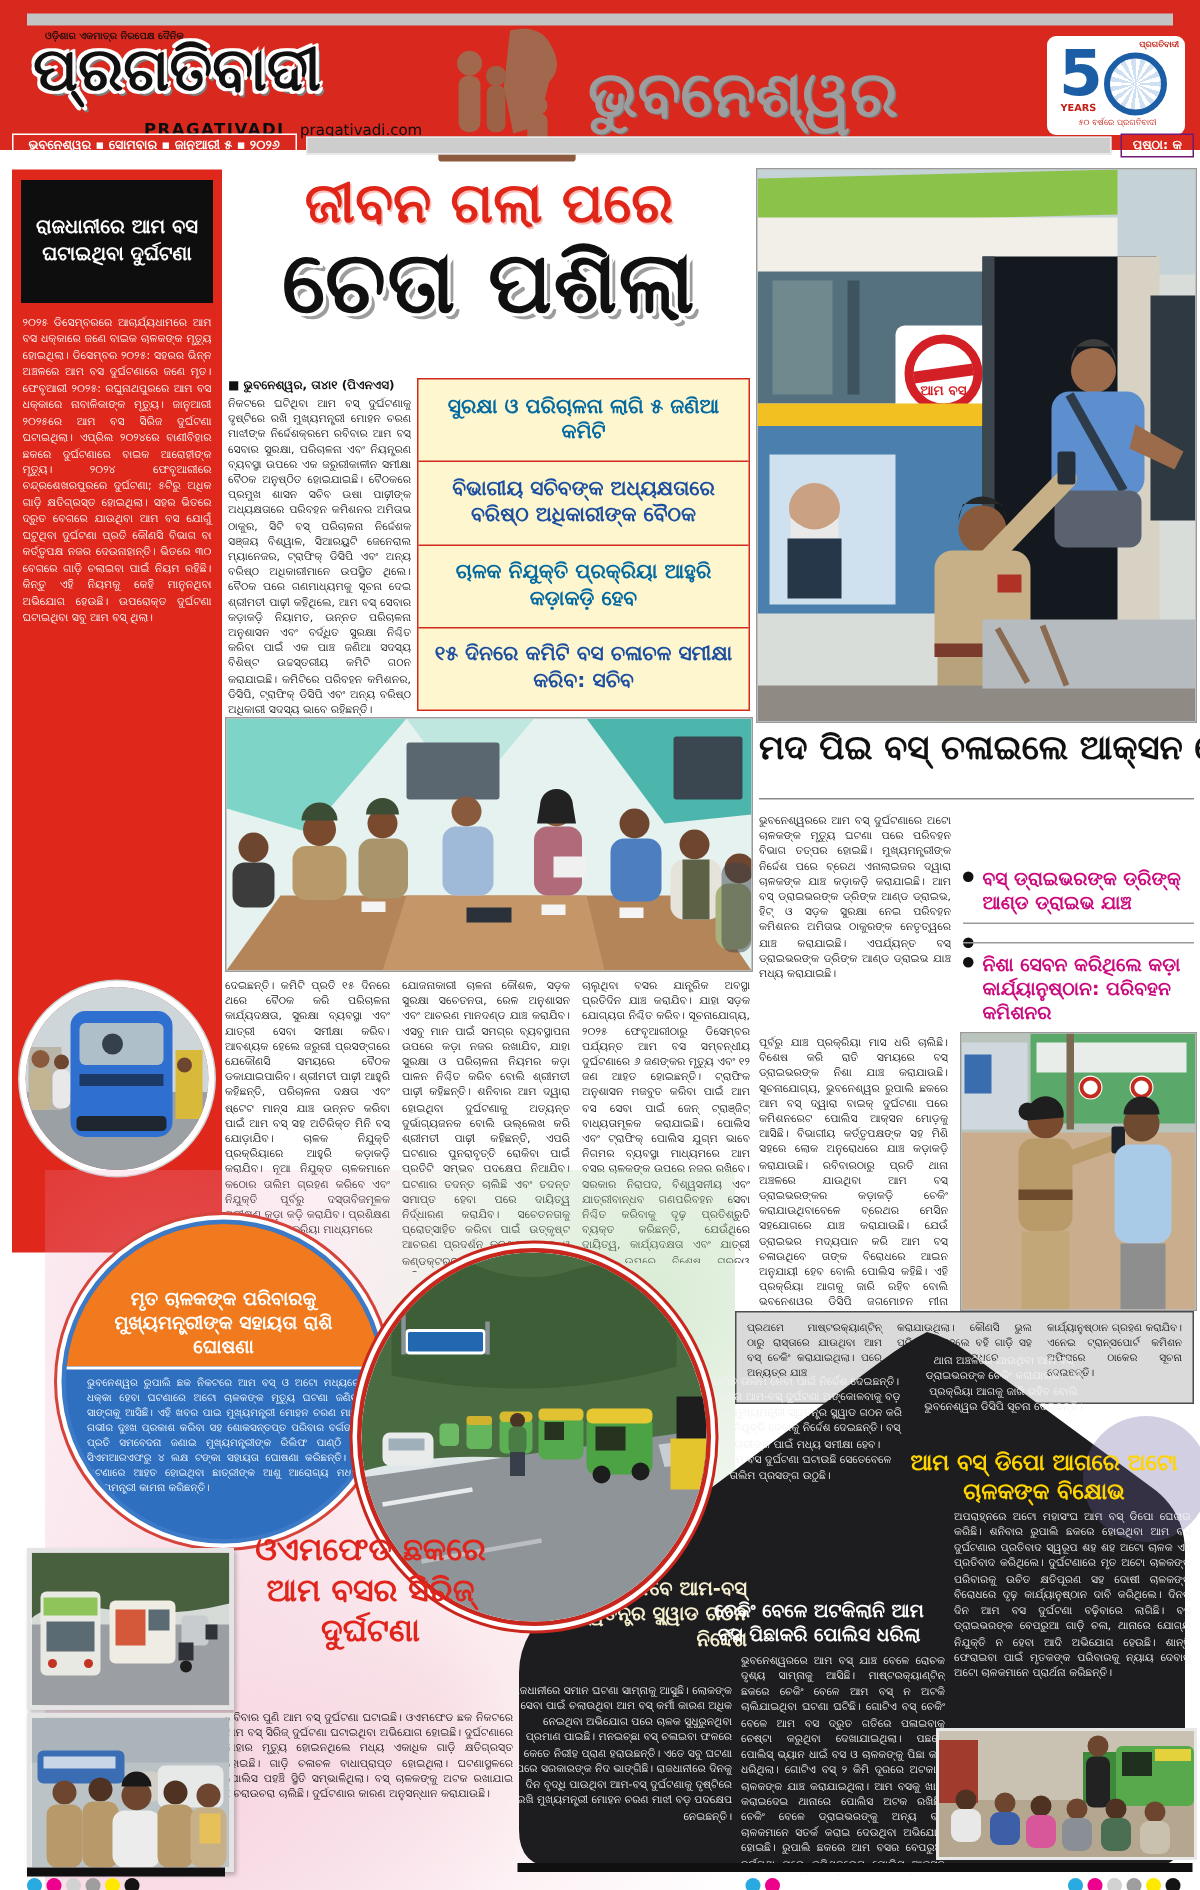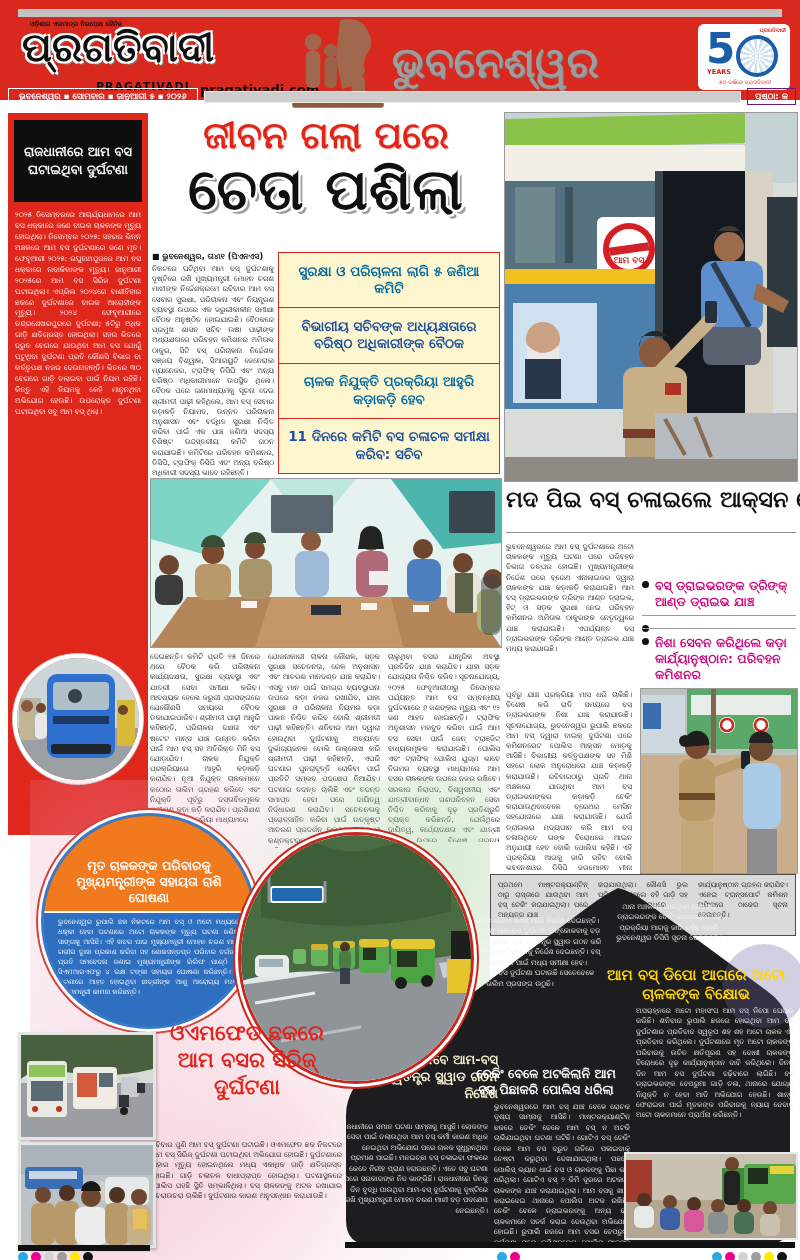--- a/index.html
+++ b/index.html
@@ -7,21 +7,21 @@
         font-family:"DejaVu Sans","Liberation Sans",sans-serif;}
   .abs{position:absolute;}
   .bt{font-size:7.3px;line-height:1.4;color:#151515;text-align:justify;}
   
   .masthead{left:0;top:0;width:800px;height:100px;background:#d9281e;}
   .topbar{left:18px;top:9px;width:764px;height:8px;background:#c3c3c3;}
   .tagline{left:30px;top:20px;width:220px;font-size:6.5px;color:#1a0c0a;font-weight:bold;}
   .logo-odia{left:22px;top:24px;width:260px;font-size:40px;font-weight:bold;color:#101010;white-space:nowrap;
      text-shadow:-2px -2px 0 #fff,2px -2px 0 #fff,-2px 2px 0 #fff,2px 2px 0 #fff,3px 3px 0 #7e7e7e;}
   .logo-en{left:96px;top:80px;font-size:11px;font-weight:bold;color:#0d0d0d;letter-spacing:1px;}
-  .website{left:200px;top:82px;font-size:13px;font-weight:bold;color:#0d0d0d;}
+  .website{left:200px;top:82px;font-size:10px;font-weight:normal;color:#0d0d0d;}
   .edition{left:392px;top:38px;width:240px;font-size:42px;font-weight:bold;color:#9d9d9d;white-space:nowrap;
      text-shadow:1px 1px 0 #7c7c7c;}
   .anniv{left:698px;top:24px;width:92px;height:66px;background:#fff;border-radius:6px;}
   .anniv .brand{position:absolute;right:4px;top:3px;font-size:5.5px;color:#c22016;font-weight:bold;}
   .anniv .five{position:absolute;left:8px;top:4px;font-size:42px;font-weight:bold;color:#1b5ea6;line-height:1;}
   .anniv .ring{position:absolute;left:38px;top:11px;width:34px;height:34px;border-radius:50%;
      border:4px solid #1b5ea6;background:
      repeating-conic-gradient(#ffffff 0 12deg,#cfe0f2 12deg 24deg);}
   .anniv .years{position:absolute;left:9px;top:44px;font-size:6.5px;color:#c22016;font-weight:bold;}
   .anniv .cap{position:absolute;left:6px;top:55px;width:82px;font-size:5.5px;color:#c22016;text-align:center;}
@@ -155,21 +155,21 @@
 
   <div class="abs" style="left:152px;top:252px;width:122px;height:226px;overflow:hidden;">
     <div class="dateline">■ ଭୁବନେଶ୍ୱର, ତା୪ା୧ (ପିଏନଏସ)</div>
     <div class="bt">ନିକଟରେ ଘଟିଥିବା ଆମ ବସ୍ ଦୁର୍ଘଟଣାକୁ ଦୃଷ୍ଟିରେ ରଖି ମୁଖ୍ୟମନ୍ତ୍ରୀ ମୋହନ ଚରଣ ମାଝୀଙ୍କ ନିର୍ଦ୍ଦେଶକ୍ରମେ ରବିବାର ଆମ ବସ୍ ସେବାର ସୁରକ୍ଷା, ପରିଚାଳନା ଏବଂ ନିୟନ୍ତ୍ରଣ ବ୍ୟବସ୍ଥା ଉପରେ ଏକ ଜରୁରୀକାଳୀନ ସମୀକ୍ଷା ବୈଠକ ଅନୁଷ୍ଠିତ ହୋଇଯାଇଛି। ବୈଠକରେ ପ୍ରମୁଖ ଶାସନ ସଚିବ ଉଷା ପାଢ଼ୀଙ୍କ ଅଧ୍ୟକ୍ଷତାରେ ପରିବହନ କମିଶନର ଅମିତାଭ ଠାକୁର, ସିଟି ବସ୍ ପରିଚାଳନା ନିର୍ଦ୍ଦେଶକ ସଞ୍ଜୟ ବିଶ୍ୱାଳ, ସିଆରୟୁଟି ଜେନେରାଲ ମ୍ୟାନେଜର, ଟ୍ରାଫିକ୍ ଡିସିପି ଏବଂ ଅନ୍ୟ ବରିଷ୍ଠ ଅଧିକାରୀମାନେ ଉପସ୍ଥିତ ଥିଲେ। ବୈଠକ ପରେ ଗଣମାଧ୍ୟମକୁ ସୂଚନା ଦେଇ ଶ୍ରୀମତୀ ପାଢ଼ୀ କହିଥିଲେ, ଆମ ବସ୍ ସେବାର କଡ଼ାକଡ଼ି ନିୟାମତ, ଉନ୍ନତ ପରିଚାଳନା ଅନୁଶାସନ ଏବଂ ବର୍ଦ୍ଧିତ ସୁରକ୍ଷା ନିଶ୍ଚିତ କରିବା ପାଇଁ ଏକ ପାଞ୍ଚ ଜଣିଆ ସଦସ୍ୟ ବିଶିଷ୍ଟ ଉଚ୍ଚସ୍ତରୀୟ କମିଟି ଗଠନ କରାଯାଇଛି। କମିଟିରେ ପରିବହନ କମିଶନର, ଡିସିପି, ଟ୍ରାଫିକ୍ ଡିସିପି ଏବଂ ଅନ୍ୟ ବରିଷ୍ଠ ଅଧିକାରୀ ସଦସ୍ୟ ଭାବେ ରହିଛନ୍ତି।</div>
   </div>
 
   <div class="abs points">
     <div class="cell pt-red">ସୁରକ୍ଷା ଓ ପରିଚାଳନା ଲାଗି ୫ ଜଣିଆ କମିଟି</div>
     <div class="cell pt-blue">ବିଭାଗୀୟ ସଚିବଙ୍କ ଅଧ୍ୟକ୍ଷତାରେ ବରିଷ୍ଠ ଅଧିକାରୀଙ୍କ ବୈଠକ</div>
     <div class="cell pt-red">ଚାଳକ ନିଯୁକ୍ତି ପ୍ରକ୍ରିୟା ଆହୁରି କଡ଼ାକଡ଼ି ହେବ</div>
-    <div class="cell pt-blue">11 ଦିନରେ କମିଟି ବସ ଚଳାଚଳ ସମୀକ୍ଷା କରିବ: ସଚିବ</div>
+    <div class="cell pt-blue">୧୫ ଦିନରେ କମିଟି ବସ ଚଳାଚଳ ସମୀକ୍ଷା କରିବ: ସଚିବ</div>
   </div>
 
   <div class="abs photoframe" style="left:504px;top:112px;width:292px;height:368px;">
     <svg width="292" height="368" viewBox="0 0 292 368" preserveAspectRatio="none">
       <rect width="292" height="368" fill="#d8ddda"></rect>
       <rect x="0" y="0" width="292" height="70" fill="#c5d2d6"></rect>
       <path d="M0,6 L240,0 L240,30 L0,36 Z" fill="#8bc34a"></path>
       <rect x="0" y="32" width="240" height="40" fill="#f1efe8"></rect>
       <rect x="0" y="68" width="215" height="88" fill="#55707f"></rect>
       <rect x="10" y="74" width="40" height="76" fill="#70898f"></rect>

